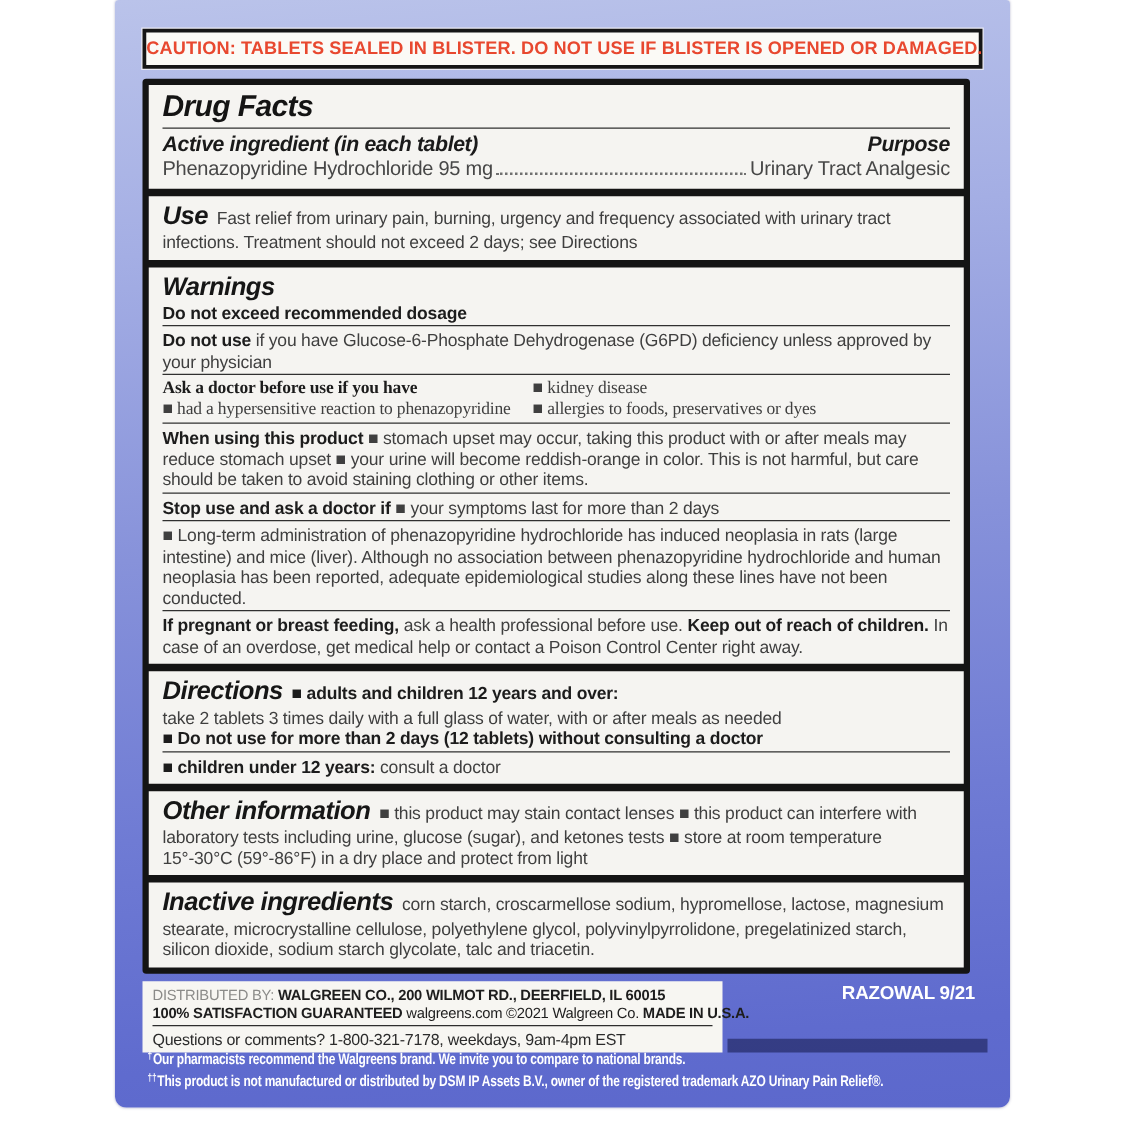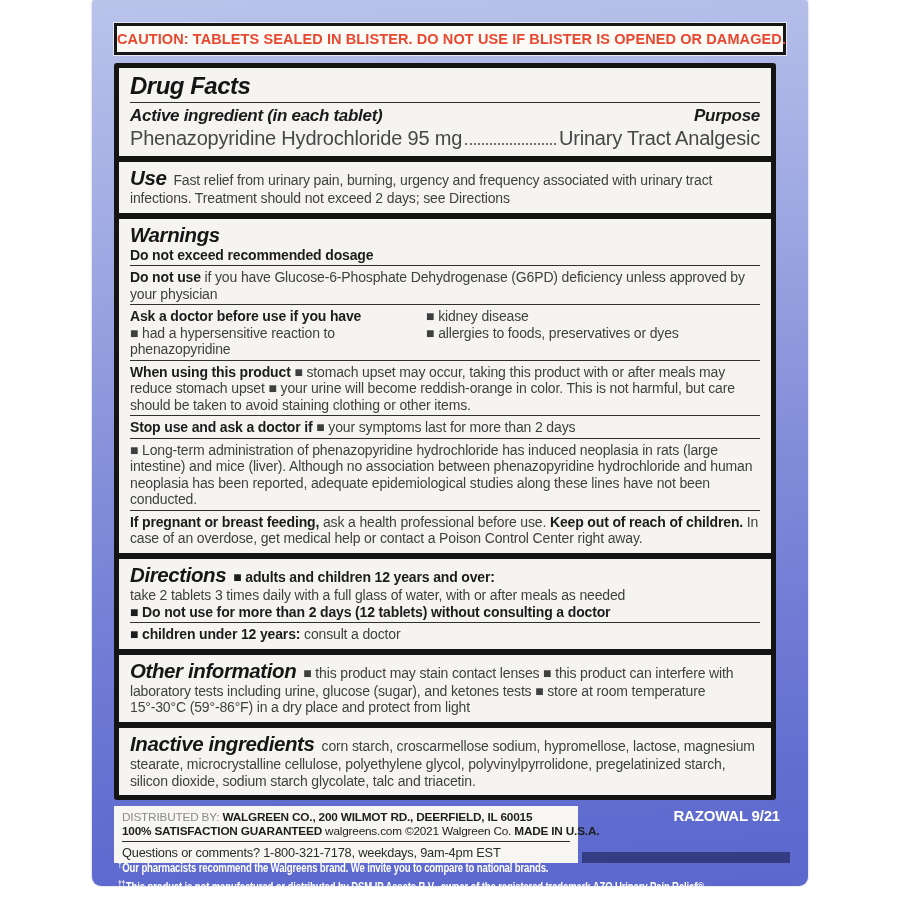--- a/index.html
+++ b/index.html
@@ -13,27 +13,27 @@
        border-radius:0;display:flex;align-items:center;box-shadow:0 0 0 1px #e8e8f4;}
   .caution span{font-weight:bold;font-size:14.5px;color:#e8482f;letter-spacing:.1px;white-space:nowrap;}
   
   .dfbox{margin:8px 32px 0 22px;background:#141414;border-radius:3px;padding:5px;
        display:flex;flex-direction:column;gap:6px;justify-content:center;}
   .panel{background:#f5f4f1;padding:4px 11px 6px;}
   .t-title{font-style:italic;font-weight:bold;font-size:24px;color:#141414;letter-spacing:-.5px;}
   .rule{border-top:1.6px solid #303030;margin:2px 0 3px;}
   .h2row{display:flex;justify-content:space-between;align-items:baseline;margin-top:1px;}
   .h2{font-style:italic;font-weight:bold;font-size:17px;color:#1a1a1a;letter-spacing:-.3px;}
-  .ingrow{display:flex;align-items:baseline;font-size:20px;color:#474747;margin-top:1px;letter-spacing:-.2px;}
+  .ingrow{display:flex;align-items:baseline;font-size:16px;color:#474747;margin-top:1px;letter-spacing:-.2px;}
   .leader{flex:1;border-bottom:2px dotted #707070;margin:0 3px 3px;}
   .hsec{font-style:italic;font-weight:bold;font-size:20.5px;color:#161616;letter-spacing:-.4px;margin-right:7px;}
   .txt{font-size:14px;color:#3f3f3f;line-height:1.18;letter-spacing:-.15px;}
   .b{font-weight:bold;color:#1c1c1c;}
   .sub{margin-top:2px;}
-  .askgrid{display:grid;grid-template-columns:47% 53%;}
+  .askgrid{display:grid;grid-template-columns:47% 53%;font-family:Liberation Serif, serif;}
   
   .footrow{position:relative;margin:6px 20px 0 22px;height:44px;}
   .distbox{position:absolute;left:0;top:0;background:#f7f6f2;padding:4px 8px 2px;width:448px;}
   .dline{font-size:11.8px;color:#1d1d1d;letter-spacing:-.2px;white-space:nowrap;}
   .dgray{color:#8b8b89;font-weight:normal;}
   .dbold{font-weight:bold;}
   .qline{border-top:1.4px solid #2e2e2e;margin-top:3px;padding:3px 0 1px;font-size:12.8px;
        color:#2b2b2b;white-space:nowrap;letter-spacing:-.2px;}
   .code{position:absolute;right:8px;top:1px;color:#fff;font-weight:bold;font-size:15px;letter-spacing:-.2px;}
   .stripe{position:absolute;left:468px;right:-2px;top:46px;height:11px;background:#272e6b;opacity:.75;}

